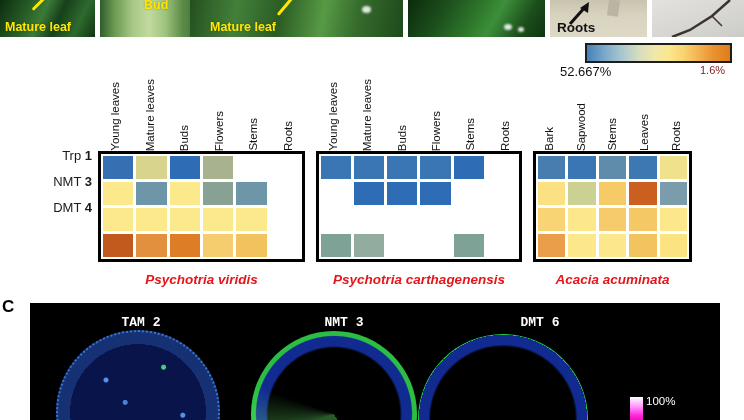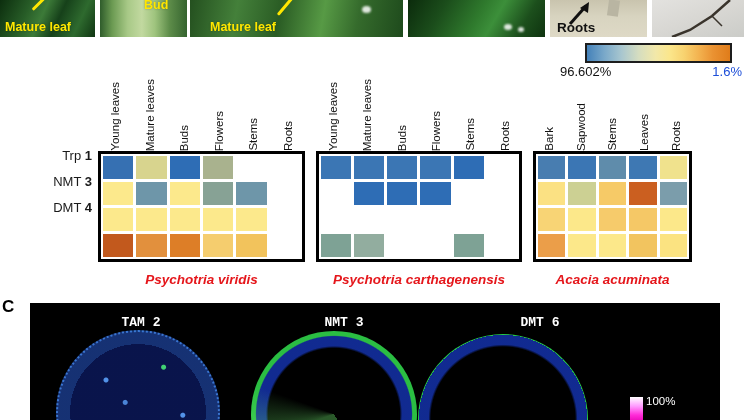--- a/index.html
+++ b/index.html
@@ -3,34 +3,34 @@
 <meta charset="utf-8">
 <style>
   html,body{margin:0;padding:0;background:#fff;}
   #stage{position:relative;width:744px;height:420px;overflow:hidden;background:#fff;
          font-family:"Liberation Sans",sans-serif;-webkit-font-smoothing:antialiased;}
   
   .photo{position:absolute;top:0;height:37px;overflow:hidden;}
   .photo .plabel{position:absolute;font-weight:bold;font-size:12.5px;color:#ffe700;
                  text-shadow:0 0 2px rgba(0,0,0,.35);white-space:nowrap;}
   .p1{left:0;width:95px;background:linear-gradient(115deg,#0c2e0e 0%,#275c27 28%,#3c7a38 44%,#16411a 60%,#2e6a2e 80%,#0f3512 100%);}
-  .p2{left:100px;width:87px;background:linear-gradient(90deg,#2f5c2b 0%,#6b9a52 14%,#a8c987 32%,#c2d9a0 48%,#9fc47e 63%,#5d8c49 80%,#35642f 100%);}
+  .p2{left:100px;width:87px;background:linear-gradient(90deg,#2f5c2b 0%,#6b9a52 14%,#a8c987 32%,#c2d9a0 48%,#9fc47e 63%,#5d8c49 80%,#35642f 100%);padding-left:16px;}
   .p3{left:190px;width:213px;background:linear-gradient(100deg,#24501f 0%,#44803a 22%,#2a5c24 42%,#579a45 62%,#356b2c 78%,#1e4a1c 100%);}
   .p4{left:408px;width:137px;background:linear-gradient(120deg,#0b2b0c 0%,#1b4d1b 25%,#2f7a2d 50%,#3c8f3a 62%,#1c4f1c 82%,#0e330f 100%);}
   .p5{left:550px;width:97px;background:linear-gradient(180deg,#c9c4ae 0%,#d8d4c0 45%,#ded9c6 100%);}
   .p6{left:652px;width:92px;background:linear-gradient(160deg,#e3e2df 0%,#d8d7d3 50%,#cbccc8 100%);}
   .yline{position:absolute;background:#ffe700;height:3px;border-radius:2px;}
   .glint{position:absolute;border-radius:50%;background:rgba(255,255,255,.85);filter:blur(1px);}
   .stemlabel{position:absolute;left:7px;bottom:2px;font-weight:bold;font-size:13.5px;color:#111;}
   .stembit{position:absolute;left:58px;top:0;width:11px;height:16px;background:#b9b5a2;transform:rotate(8deg);}
   
   #legend-bar{position:absolute;left:585px;top:43px;width:147px;height:20px;border:2px solid #1d1d1d;box-sizing:border-box;
     background:linear-gradient(90deg,#4481b9 0%,#79a8c9 12%,#a8c6cf 24%,#d5ddc0 36%,#f2e8a9 48%,#fbe68b 58%,#f8d26f 68%,#f3b350 78%,#ea9232 88%,#e07c1a 100%);}
   .legmin{position:absolute;left:560px;top:64px;font-size:13px;color:#111;}
-  .legmax{position:absolute;left:700px;top:64px;width:42px;text-align:right;font-size:13px;color:#1d4ed8;}
+  .legmax{position:absolute;left:700px;top:64px;width:42px;text-align:left;font-size:11px;color:#7f1d1d;}
   
   .hm{position:absolute;top:56px;}
   .collabels{display:grid;height:95px;}
   .collbl-cell{display:flex;align-items:flex-end;justify-content:center;overflow:visible;}
   .collbl{writing-mode:vertical-rl;transform:rotate(180deg);font-size:11.5px;line-height:1.05;
           color:#111;white-space:nowrap;}
   .hmbox{border:3px solid #000;background:#fff;padding:2px;}
   .hmgrid{display:grid;grid-auto-rows:23px;gap:3px;}
   .cell{background:#fff;}
   .hmcaption{margin-top:10px;text-align:center;font-size:13.5px;font-weight:bold;font-style:italic;color:#e5161b;white-space:nowrap;}
@@ -97,21 +97,21 @@
     <span class="stemlabel">Roots</span>
   </div>
   <div class="photo p6">
     <svg width="92" height="37">
       <polyline points="78,0 60,16 38,30 20,37" fill="none" stroke="#3a342c" stroke-width="2.5"></polyline>
       <line x1="60" y1="16" x2="70" y2="26" stroke="#3a342c" stroke-width="1.5"></line>
     </svg>
   </div>
 
   <div id="legend-bar"></div>
-  <span class="legmin">96.602%</span>
+  <span class="legmin">52.667%</span>
   <span class="legmax">1.6%</span>
 
   <div id="row-labels">
       <div class="rowlbl"><span>Trp </span><b>1</b></div>
       <div class="rowlbl"><span>NMT </span><b>3</b></div>
       <div class="rowlbl"><span>DMT </span><b>4</b></div>
     </div>
 
   <div class="hm" id="hm0">
     <div class="collabels" style="grid-template-columns: repeat(6, 1fr);">

